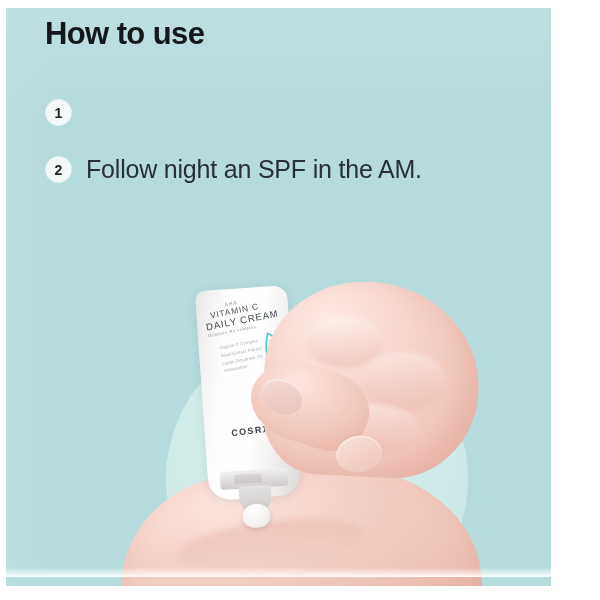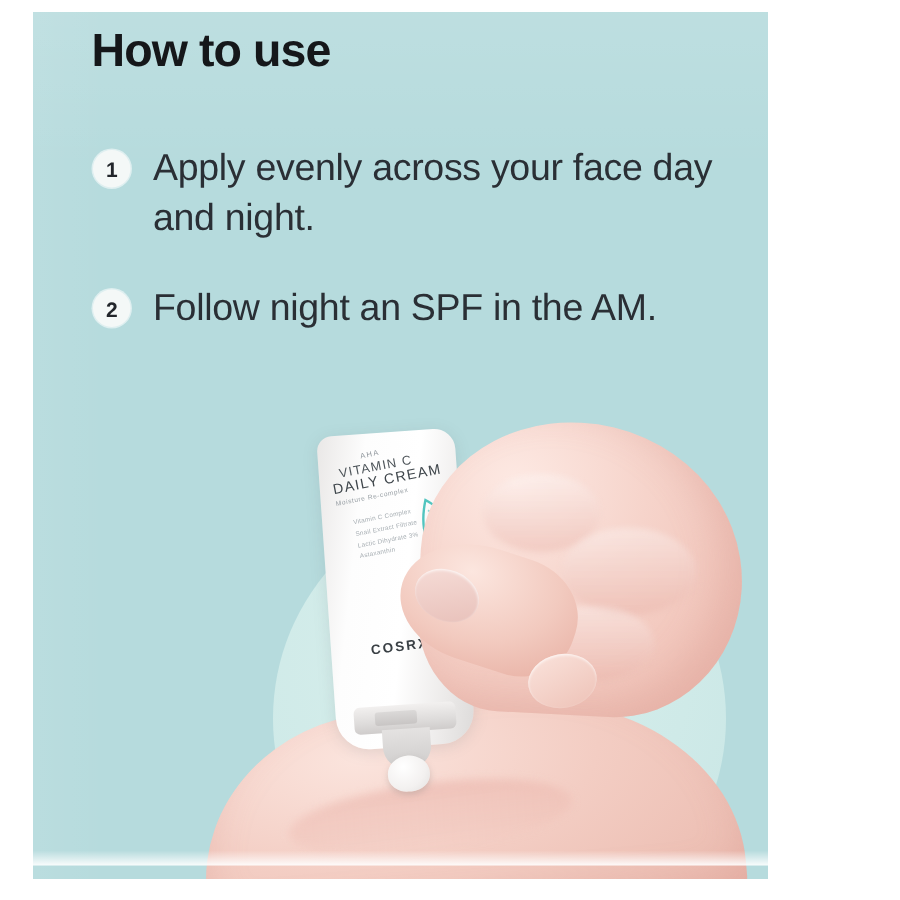--- a/index.html
+++ b/index.html
@@ -18,23 +18,23 @@
     position: relative;
     width: 600px;
     height: 600px;
     background: #ffffff;
     overflow: hidden;
   }
 
   
   .panel {
     position: absolute;
-    left: 22px;
+    left: 6px;
     top: 8px;
-    width: 490px;
+    width: 545px;
     height: 581px;
     background: #b6dbdd;
     overflow: hidden;
   }
   .panel-tint {
     position: absolute;
     inset: 0;
     background:
       linear-gradient(180deg, rgba(255,255,255,0.10) 0%, rgba(255,255,255,0) 18%),
       linear-gradient(90deg, rgba(255,255,255,0.06) 0%, rgba(255,255,255,0) 10%);
@@ -333,21 +333,20 @@
   <div class="panel">
 
     <div class="panel-tint"></div>
 
     <div class="heading">How to use</div>
 
     <div class="steps">
 
       <div class="step">
         <div class="step-badge">1</div>
-        <div class="step-text">Apply evenly across your face day and night.</div>
       </div>
 
       <div class="step">
         <div class="step-badge">2</div>
         <div class="step-text">Follow night an SPF in the AM.</div>
       </div>
 
     </div>
 
     <div class="scene">

